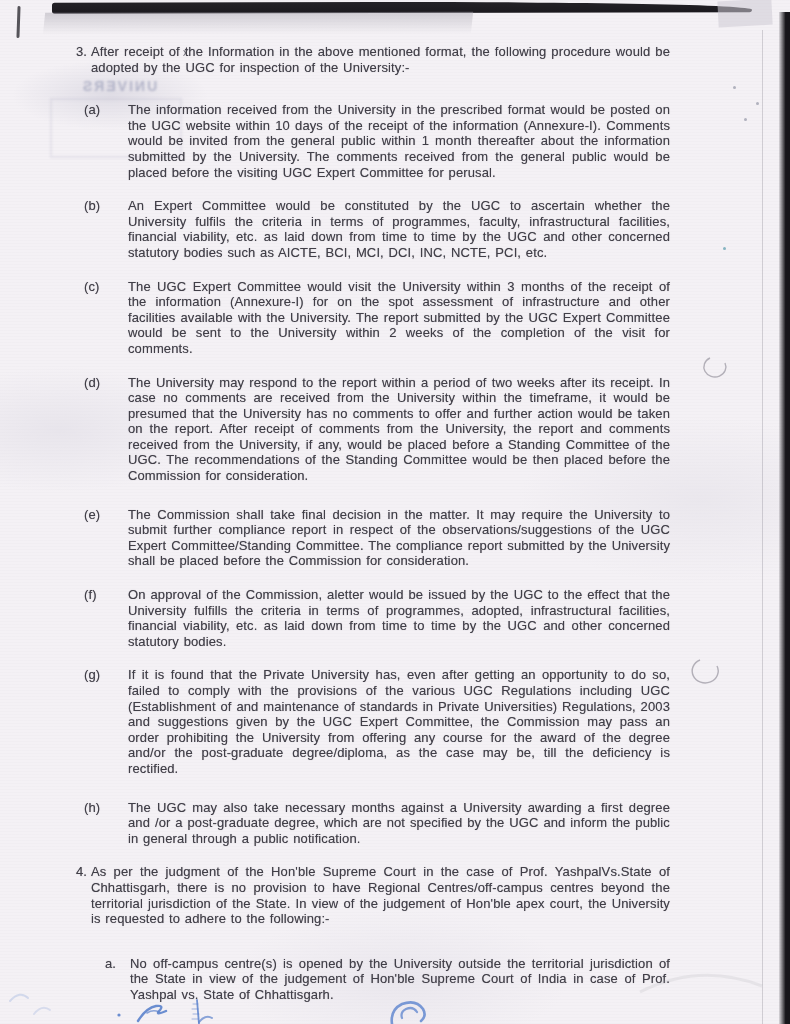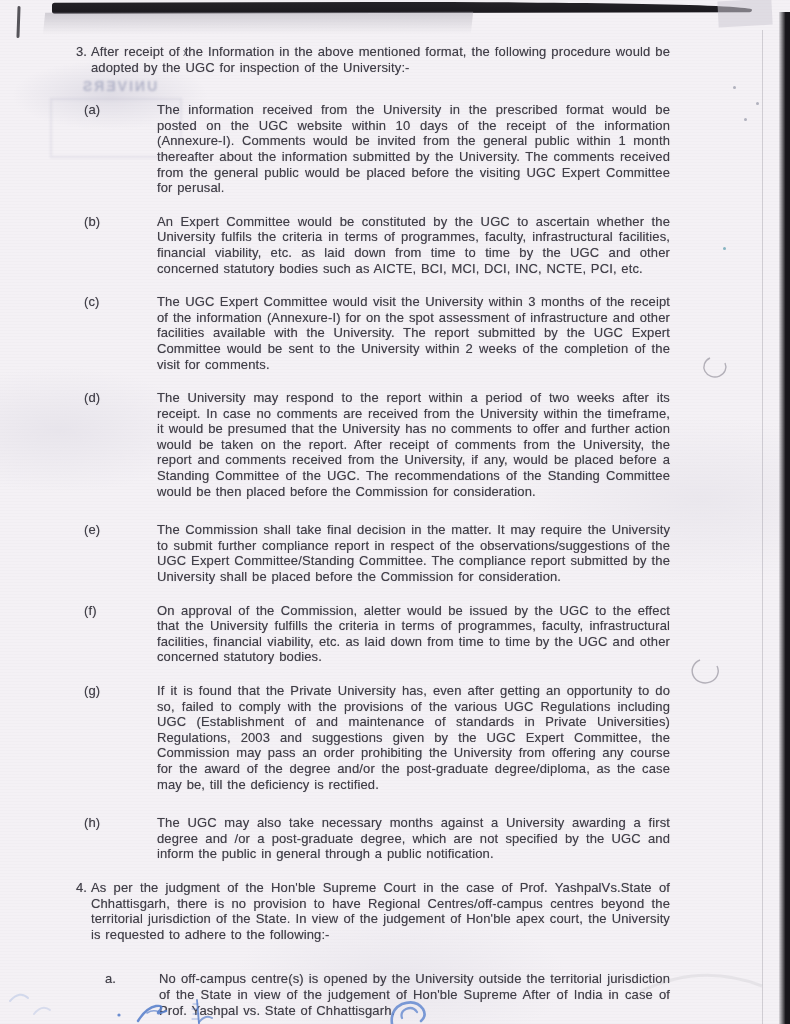--- a/index.html
+++ b/index.html
@@ -62,21 +62,21 @@
     color:#413f48; font-size:13px; line-height:15.6px; text-align:justify;
     letter-spacing:.12px; word-spacing:1px;
     text-shadow:0 0 .7px rgba(65,63,72,.55);
     filter:blur(.22px);
   }
   .para { display:flex; margin-bottom:27px; }
   .pnum { width:15px; flex:none; }
   .ptext { flex:1; }
   .item { display:flex; margin-left:8px; margin-bottom:18px; }
   .ilabel { width:44px; flex:none; }
-  .itext { flex:1;margin-left:29px; }
+  .itext { flex:1; }
   .mb-lg { margin-bottom:23px; }
   .para4 { margin-bottom:29px; }
   .subitem { margin-left:29px; margin-bottom:0; }
   .subitem .ilabel { width:25px; }
   .ink { position:absolute; left:0; top:0; pointer-events:none; }
 </style>
 </head>
 <body>
 
 <div class="page">
@@ -120,39 +120,39 @@
     <div class="item mb-lg">
       <span class="ilabel">(d)</span>
       <div class="itext">The University may respond to the report within a period of two weeks after its receipt.  In case no comments are received from the University within the timeframe, it would be presumed that the University has no comments to offer and further action would be taken on the report.  After receipt of comments from the University, the report and comments received from the University, if any, would be placed before a Standing Committee of the UGC.  The recommendations of the Standing Committee would be then placed before the Commission for consideration.</div>
     </div>
     <div class="item">
       <span class="ilabel">(e)</span>
       <div class="itext">The Commission shall take final decision in the matter.  It may require the University to submit further compliance report in respect of the observations/suggestions of the UGC Expert Committee/Standing Committee.  The compliance report submitted by the University shall be placed before the Commission for consideration.</div>
     </div>
     <div class="item">
       <span class="ilabel">(f)</span>
-      <div class="itext">On approval of the Commission, aletter would be issued by the UGC to the effect that the University fulfills the criteria in terms of programmes, faculty, infrastructural facilities, financial viability, etc. as laid down from time to time by the UGC and other concerned statutory bodies.</div>
+      <div class="itext">On approval of the Commission, aletter would be issued by the UGC to the effect that the University fulfills the criteria in terms of programmes, adopted, infrastructural facilities, financial viability, etc. as laid down from time to time by the UGC and other concerned statutory bodies.</div>
     </div>
     <div class="item mb-lg">
       <span class="ilabel">(g)</span>
       <div class="itext">If it is found that the Private University has, even after getting an opportunity to do so, failed to comply with the provisions of the various UGC Regulations including UGC (Establishment of and maintenance of standards in Private Universities) Regulations, 2003 and suggestions given by the UGC Expert Committee, the Commission may pass an order prohibiting the University from offering any course for the award of the degree and/or the post-graduate degree/diploma, as the case may be, till the deficiency is rectified.</div>
     </div>
     <div class="item">
       <span class="ilabel">(h)</span>
       <div class="itext">The UGC may also take necessary months against a University awarding a first degree and /or a post-graduate degree, which are not specified by the UGC and inform the public in general through a public notification.</div>
     </div>
 
     <div class="para para4">
       <span class="pnum">4.</span>
       <div class="ptext">As per the judgment of the Hon'ble Supreme Court in the case of Prof. YashpalVs.State of Chhattisgarh, there is no provision to have Regional Centres/off-campus centres beyond the territorial jurisdiction of the State.  In view of the judgement of Hon'ble apex court, the University is requested to adhere to the following:-</div>
     </div>
 
     <div class="item subitem">
       <span class="ilabel">a.</span>
-      <div class="itext">No off-campus centre(s) is opened by the University outside the territorial jurisdiction of the State in view of the judgement of Hon'ble Supreme After of India in case of Prof. Yashpal vs. State of Chhattisgarh.</div>
+      <div class="itext">No off-campus centre(s) is opened by the University outside the territorial jurisdiction of the State in view of the judgement of Hon'ble Supreme Court of India in case of Prof. Yashpal vs. State of Chhattisgarh.</div>
     </div>
 
   </div>
 
   <svg class="ink" width="790" height="1024" viewBox="0 0 790 1024">
 
     <g stroke="#7d7a86" fill="none" opacity=".55">
       <path d="M710,358 a11,10 0 1 0 15,5" stroke-width="1.4"></path>
       <path d="M700,660 a13,12 0 1 0 17,6" stroke-width="1.4"></path>
     </g>

